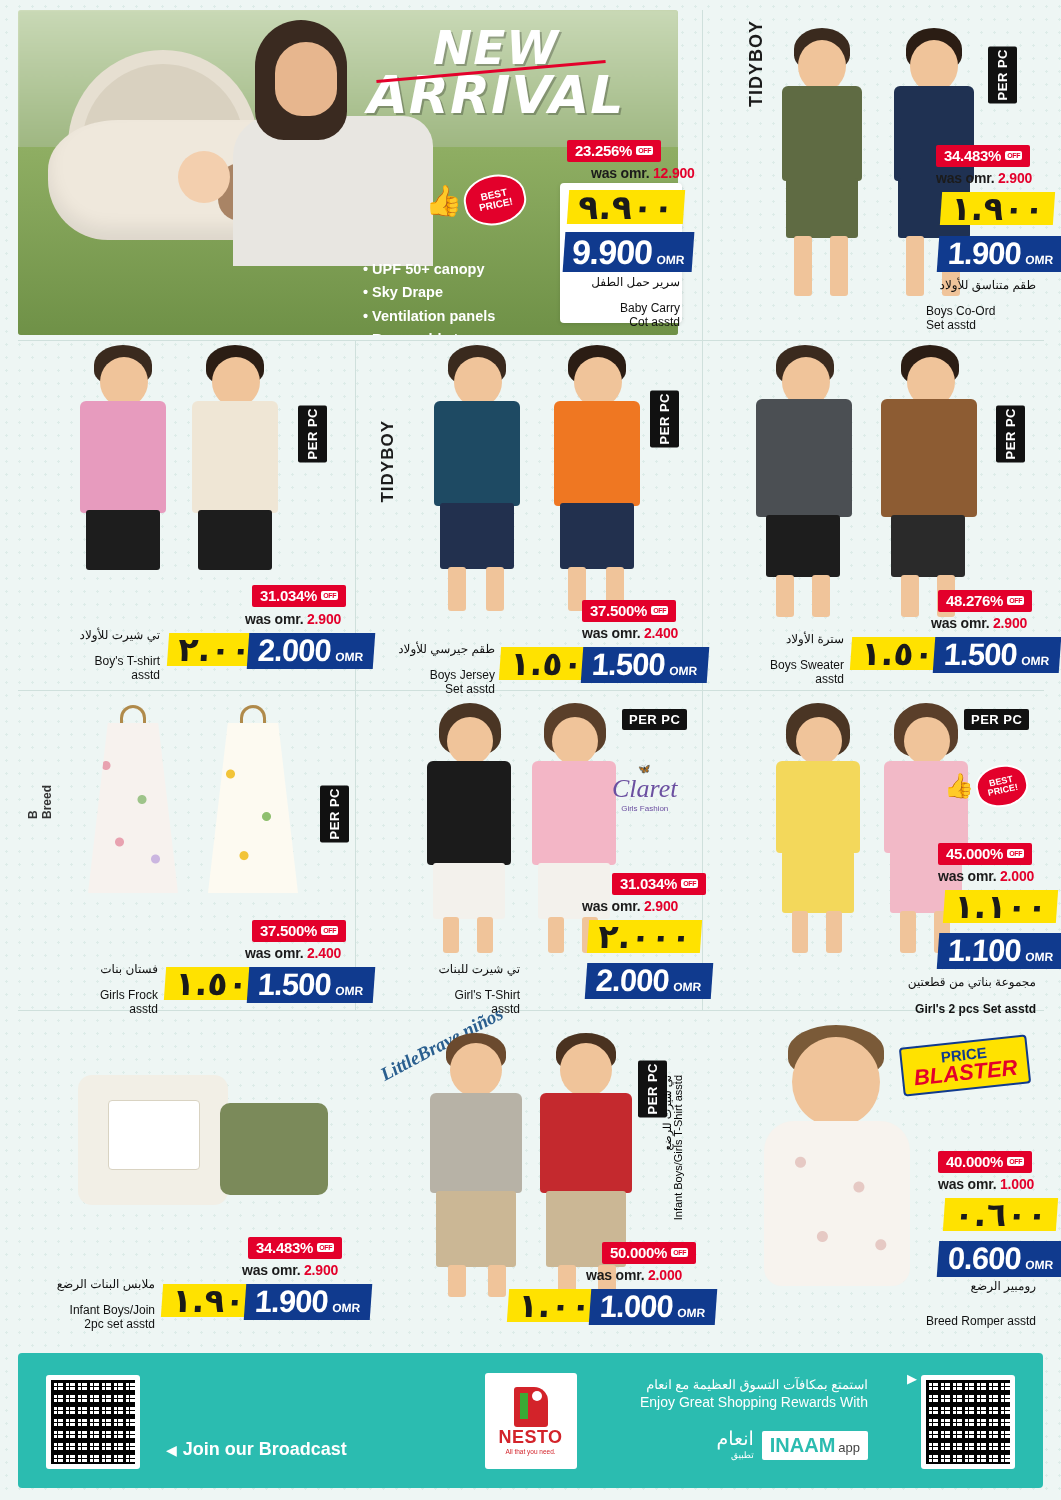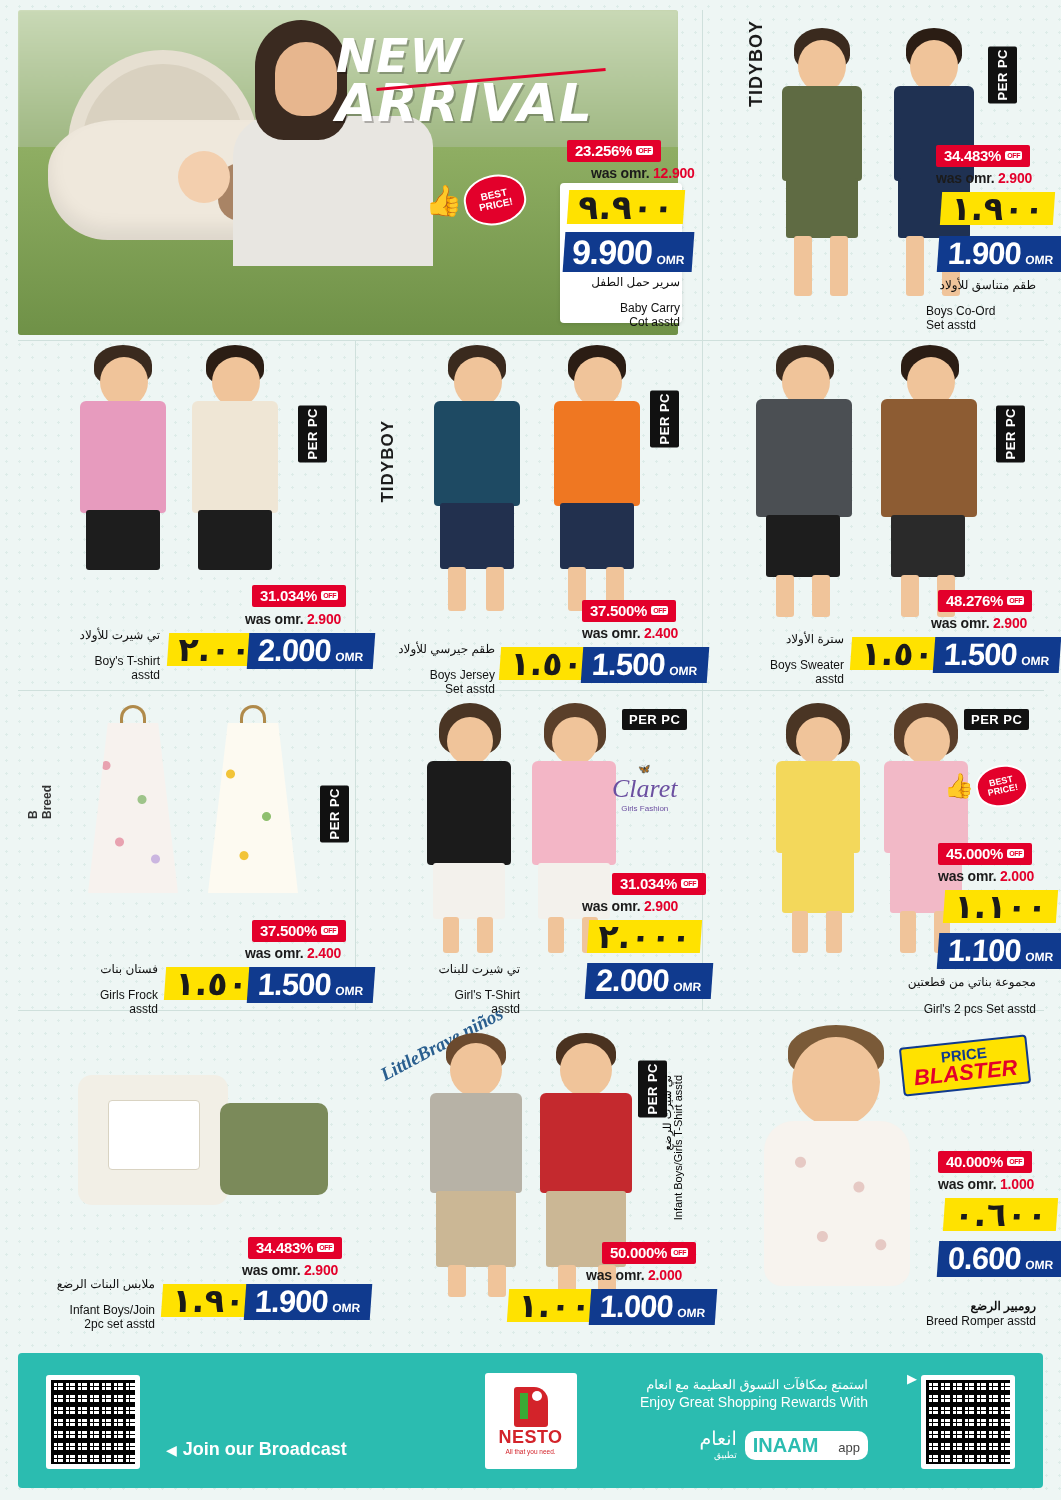--- a/index.html
+++ b/index.html
@@ -92,21 +92,21 @@
   .pram .canopy:after { content:""; position:absolute; left:14px; top:14px; right:14px; bottom:0;
     background:#d9d1c0; border-radius:100px 100px 0 0; }
   .baby { position:absolute; left:130px; top:95px; width:120px; height:80px; }
   .baby .bhead { position:absolute; left:0; top:6px; width:52px; height:52px; border-radius:50%; background:#f3cfae; }
   .baby .bbody { position:absolute; left:40px; top:18px; width:88px; height:58px; background:#a98465; border-radius:22px; }
   .mom { position:absolute; left:215px; top:10px; width:200px; height:250px; }
   .mom .mhair { position:absolute; left:22px; top:0; width:92px; height:120px; background:#3a2a20; border-radius:48px 48px 30px 30px; }
   .mom .mface { position:absolute; left:42px; top:22px; width:62px; height:74px; background:#e7b68e; border-radius:32px 32px 28px 28px; }
   .mom .mbody { position:absolute; left:0px; top:96px; width:200px; height:150px; background:#e8e6e1; border-radius:40px 30px 0 0; }
 
-  .newarrival { position:absolute; right:22px; top:24px; width:320px; text-align:left; }
+  .newarrival { position:absolute; right:22px; top:16px; width:320px; text-align:center; }
   .newarrival .l1 { font-family:"DejaVu Sans", sans-serif; font-weight:bold; font-style:italic;
     color:#fff; font-size:47px; letter-spacing:1px; text-shadow:2px 2px 0 rgba(0,0,0,.25); line-height:.95; }
   .newarrival .l2 { font-family:"DejaVu Sans", sans-serif; font-weight:bold; font-style:italic;
     color:#fff; font-size:52px; letter-spacing:1px; text-shadow:2px 2px 0 rgba(0,0,0,.25); line-height:.95; }
   .strike { position:absolute; left:40px; top:44px; width:230px; height:3px; background:#e3002b; transform:rotate(-5deg); }
 
   .bullets { position:absolute; left:345px; top:248px; color:#fff; font-size:14.5px; line-height:1.62; font-weight:bold; }
   .bullets div:before { content:"• "; }
 
   .bestprice {
@@ -162,20 +162,26 @@
       <div class="mhair"></div>
       <div class="mface"></div>
     </div>
 
     <div class="newarrival">
       <div class="l1">NEW</div>
       <div class="l2">ARRIVAL</div>
       <div class="strike"></div>
     </div>
 
+    <div class="bullets">
+      <div>UPF 50+ canopy</div>
+      <div>Sky Drape</div>
+      <div>Ventilation panels</div>
+      <div>Removable top cover</div>
+    </div>
   </div>
 
   <div style="position:absolute; left:425px; top:175px; display:flex; align-items:center; gap:2px;">
     <span class="thumb">👍</span>
     <div class="bestprice">
       <span>BEST</span>
       <span>PRICE!</span>
     </div>
   </div>
 
@@ -482,21 +488,21 @@
     <div class="was" style="position:absolute; left:232px; top:173px;">
       <span>was omr.</span>
       <span class="num">2.000</span>
     </div>
     <div class="yellow" style="position:absolute; left:238px; top:195px; font-size:33px;">١.١٠٠</div>
     <div class="blue" style="position:absolute; left:232px; top:238px;">
       <span class="val">1.100</span>
       <span class="omr">OMR</span>
     </div>
     <div class="namear" style="position:absolute; left:130px; top:280px; width:200px;">مجموعة بناتي من قطعتين</div>
-    <div class="nameen" style="position:absolute; left:130px; top:296px; width:200px; text-align:right;">Girl's 2 pcs Set asstd</div>
+    <div class="nameen" style="position:absolute; left:130px; top:296px; width:200px; text-align:right;font-weight:bold;">Girl's 2 pcs Set asstd</div>
   </div>
 
   <div class="cell" style="left:20px; top:1015px; width:332px; height:320px;">
     <div style="position:absolute; left:58px; top:60px; width:150px; height:130px; background:#f2efe6; border-radius:14px;">
       <div style="position:absolute; left:30px; top:25px; width:92px; height:70px; background:#fff; border:1px solid #d9d3c2; border-radius:4px;"></div>
     </div>
     <div style="position:absolute; left:200px; top:88px; width:108px; height:92px; background:#7b8a5a; border-radius:10px;"></div>
 
     <span class="pct" style="position:absolute; left:228px; top:222px;">
       <span>34.483%</span>
@@ -576,21 +582,21 @@
     </span>
     <div class="was" style="position:absolute; left:232px; top:161px;">
       <span>was omr.</span>
       <span class="num">1.000</span>
     </div>
     <div class="yellow" style="position:absolute; left:238px; top:183px; font-size:33px;">٠.٦٠٠</div>
     <div class="blue" style="position:absolute; left:232px; top:226px;">
       <span class="val">0.600</span>
       <span class="omr">OMR</span>
     </div>
-    <div class="namear" style="position:absolute; left:170px; top:284px; width:160px;font-weight:bold;">رومبير الرضع</div>
+    <div class="namear" style="position:absolute; left:170px; top:264px; width:160px;">رومبير الرضع</div>
     <div class="nameen" style="position:absolute; left:170px; top:288px; width:160px; text-align:right;">Breed Romper asstd</div>
   </div>
 
   <div class="footer">
     <div style="position:absolute; left:28px; top:22px;" class="qr">
       <div class="qrimg"></div>
     </div>
     <div style="position:absolute; left:148px; top:86px; display:flex; align-items:center; gap:6px;">
       <span style="font-size:14px;">◀</span>
       <span style="font-size:18px; font-weight:bold;">Join our Broadcast</span>
@@ -607,21 +613,21 @@
 
     <div style="position:absolute; right:175px; top:24px; width:400px; text-align:right; color:#fff;">
       <div style="font-size:13px; direction:rtl;">استمتع بمكافآت التسوق العظيمة مع  انعام</div>
       <div style="font-size:14px; margin-top:2px;">Enjoy Great Shopping Rewards With</div>
     </div>
     <div style="position:absolute; right:175px; top:74px; display:flex; align-items:flex-end; gap:8px; justify-content:flex-end; width:400px;">
       <div style="text-align:right; color:#fff;">
         <div style="font-size:19px; direction:rtl;">انعام</div>
         <div style="font-size:9px; direction:rtl;">تطبيق</div>
       </div>
-      <div style="display:flex; align-items:baseline; gap:20px; background:#fff; padding:3px 8px; border-radius:10px;">
+      <div style="display:flex; align-items:baseline; gap:3px; background:#fff; padding:3px 8px; border-radius:2px;">
         <span style="color:#2bbcb0; font-weight:bold; font-size:20px;">INAAM</span>
         <span style="color:#444; font-size:13px;">app</span>
       </div>
     </div>
     <div style="position:absolute; right:28px; top:22px;" class="qr">
       <div class="qrimg"></div>
     </div>
     <div style="position:absolute; right:126px; top:18px; color:#fff; font-size:13px;">▶</div>
   </div>
 </div>

